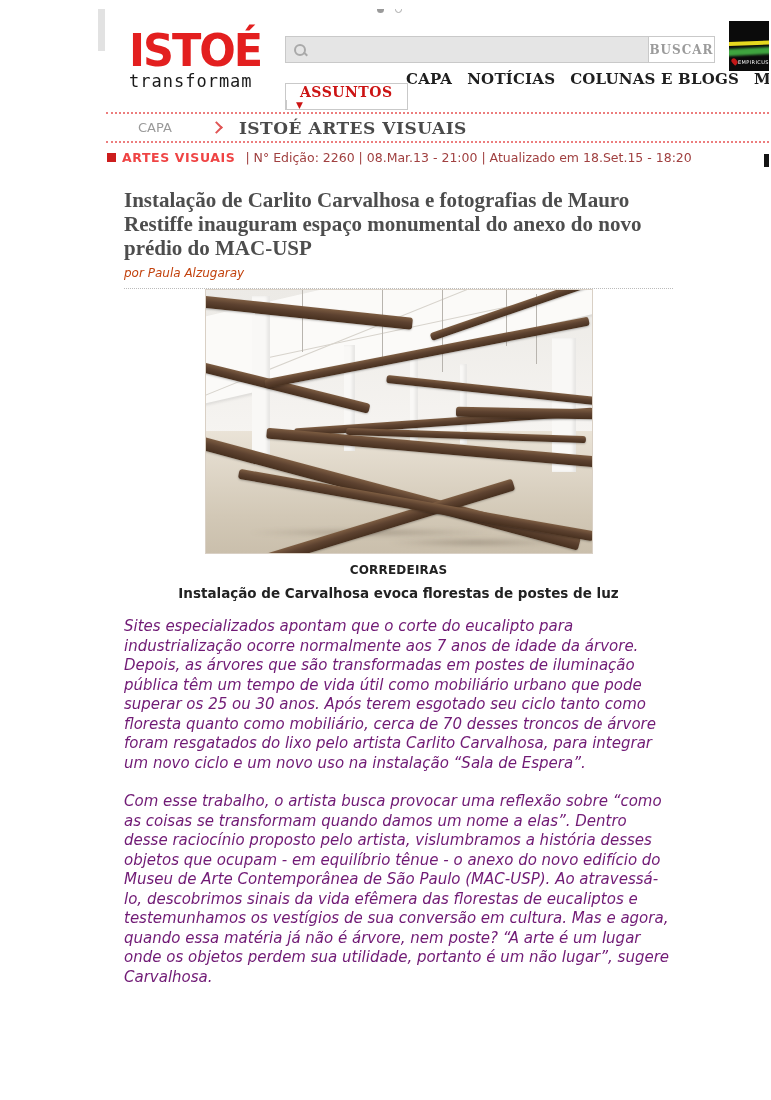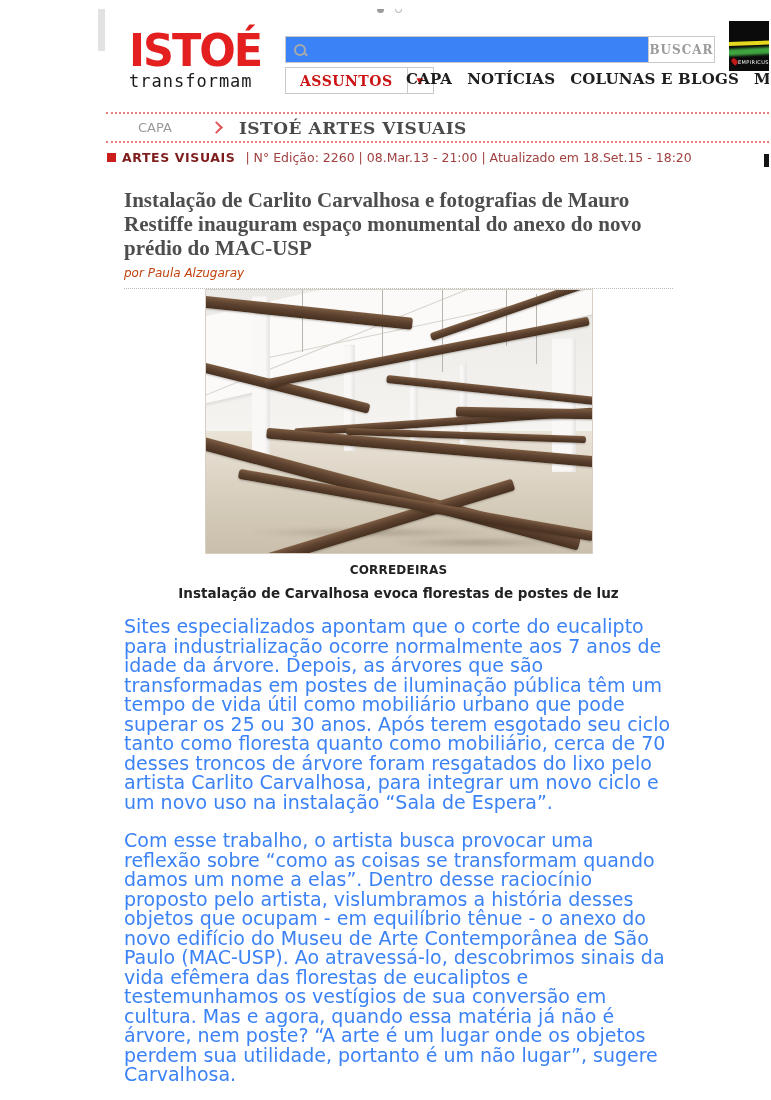--- a/index.html
+++ b/index.html
@@ -13,34 +13,34 @@
   .top-dot.hollow { left:393px; background:#fff; border:1px solid #aaa; }
   .left-sliver { position:absolute; left:96px; top:0; width:7px; height:42px; background:#e2e2e2; }
 
   
   .logo-title { position:absolute; left:127px; top:16px; font-family:"DejaVu Sans", sans-serif;
     font-weight:800; font-size:43px; letter-spacing:-2px; color:#e31f1f; transform:scaleY(1.04); }
   .logo-sub { position:absolute; left:127px; top:62px; font-family:"DejaVu Sans Mono", monospace;
     font-size:17px; color:#1a1a1a; letter-spacing:1px; }
 
   .searchbar { position:absolute; left:283px; top:27px; width:430px; height:27px;
-    border:1px solid #c9c9c9; background:#3b82f6; display:flex; align-items:center; }
+    border:1px solid #c9c9c9; background:#e5e5e5; display:flex; align-items:center; }
   .search-input { flex:1; height:100%; border:0; outline:none; padding:0 8px 0 30px;
     font-size:13px; color:#444; background:transparent; }
   .mag { position:absolute; left:8px; top:7px; width:13px; height:13px; }
   .mag::before { content:""; position:absolute; left:0; top:0; width:8px; height:8px;
     border:2px solid #a9a9a9; border-radius:50%; }
   .mag::after { content:""; position:absolute; left:9px; top:9px; width:5px; height:2px;
     background:#a9a9a9; transform:rotate(45deg); }
   .buscar { width:66px; height:100%; border-left:1px solid #c9c9c9; background:#fff;
     font-family:"DejaVu Serif", serif; font-weight:bold; font-size:12px; letter-spacing:1px;
     color:#9b9b9b; display:flex; align-items:center; justify-content:center; cursor:pointer; }
 
-  .assuntos { position:absolute; left:283px; top:58px; height:27px; border:1px solid #c9c9c9;
-    display:flex; align-items:stretch; background:#fff; cursor:pointer; }
+  .assuntos { position:absolute; left:283px; top:74px; height:27px; border:1px solid #c9c9c9;
+    display:flex; align-items:stretch; background:#fff; cursor:pointer;flex-direction:column; }
   .assuntos-label { padding:0 14px; display:flex; align-items:center;
     font-family:"DejaVu Serif", serif; font-weight:bold; font-size:14px; color:#cc1414; letter-spacing:.5px; }
   .assuntos-arrow { width:26px; border-left:1px solid #c9c9c9; display:flex; align-items:center;
     justify-content:center; color:#cc1414; font-size:9px; }
 
   .mainnav { position:absolute; left:404px; top:61px; display:flex; gap:15px; white-space:nowrap; }
   .mainnav .nav-item { font-family:"DejaVu Serif", serif; font-weight:bold; font-size:15px;
     color:#1e1e1e; letter-spacing:.2px; cursor:pointer; }
 
   .ad { position:absolute; left:727px; top:12px; width:44px; height:50px; background:#0b0b0b;
@@ -58,21 +58,21 @@
     display:flex; align-items:center; }
   .crumb-capa { margin-left:32px; font-size:13px; color:#9a9a9a; cursor:pointer; }
   .chev { width:9px; height:9px; border-top:2px solid #e05555; border-right:2px solid #e05555;
     transform:rotate(45deg); margin:0 18px 0 40px; }
   .crumb-title { font-family:"DejaVu Serif", serif; font-weight:bold; font-size:17px;
     color:#4a4a4a; letter-spacing:.5px; }
 
   
   .meta-row { position:absolute; left:105px; top:141px; display:flex; align-items:center; font-size:12.5px; }
   .meta-bullet { width:9px; height:9px; background:#cc1d1d; margin-right:6px; }
-  .meta-cat { color:#7f1d1d; font-weight:bold; letter-spacing:.6px; cursor:pointer; }
+  .meta-cat { color:#ef4444; font-weight:bold; letter-spacing:.6px; cursor:pointer; }
   .meta-info { color:#a04040; margin-left:10px; }
   .edge-block { position:absolute; left:762px; top:145px; width:9px; height:13px; background:#141414; }
 
   
   .article { position:absolute; left:122px; top:179px; width:549px; }
   .art-title { font-family:"Liberation Serif","DejaVu Serif", serif; font-weight:500;
     font-size:29px; color:#353535; margin-bottom:7px; }
   .art-subtitle { font-family:"Liberation Serif","DejaVu Serif", serif; font-weight:700;
     font-size:21px; line-height:24px; color:#4d4d4d; margin-bottom:6px; }
   .art-byline { font-style:italic; font-size:12px; color:#c2410c; margin-bottom:8px; }
@@ -91,21 +91,21 @@
   .ph-wire { position:absolute; width:1px; background:#b8b4ae; }
   .ph-log { position:absolute; border-radius:3px;
     background:linear-gradient(180deg,#7d5d42 0%,#5d4230 45%,#47301f 100%);
     box-shadow:0 1px 2px rgba(0,0,0,.25); }
   .ph-shadow { position:absolute; height:9px; border-radius:50%;
     background:radial-gradient(ellipse, rgba(86,72,56,.35) 0%, rgba(86,72,56,0) 70%); filter:blur(2px); }
 
   .cap-title { text-align:center; font-weight:bold; font-size:12px; color:#222; margin-top:9px; letter-spacing:.2px; }
   .cap-sub { text-align:center; font-weight:bold; font-size:13.5px; color:#222; margin-top:8px; margin-bottom:16px; }
 
-  .art-p { font-size:19px; line-height:19.5px; color:#3b82f6; margin-bottom:19px; }
+  .art-p { font-size:15px; line-height:19.5px; color:#701a75; margin-bottom:19px;font-style:italic; }
 </style>
 </head>
 <body>
 
 <div class="page">
 
   <div class="top-dot filled"></div>
   <div class="top-dot hollow"></div>
   <div class="left-sliver"></div>
 

